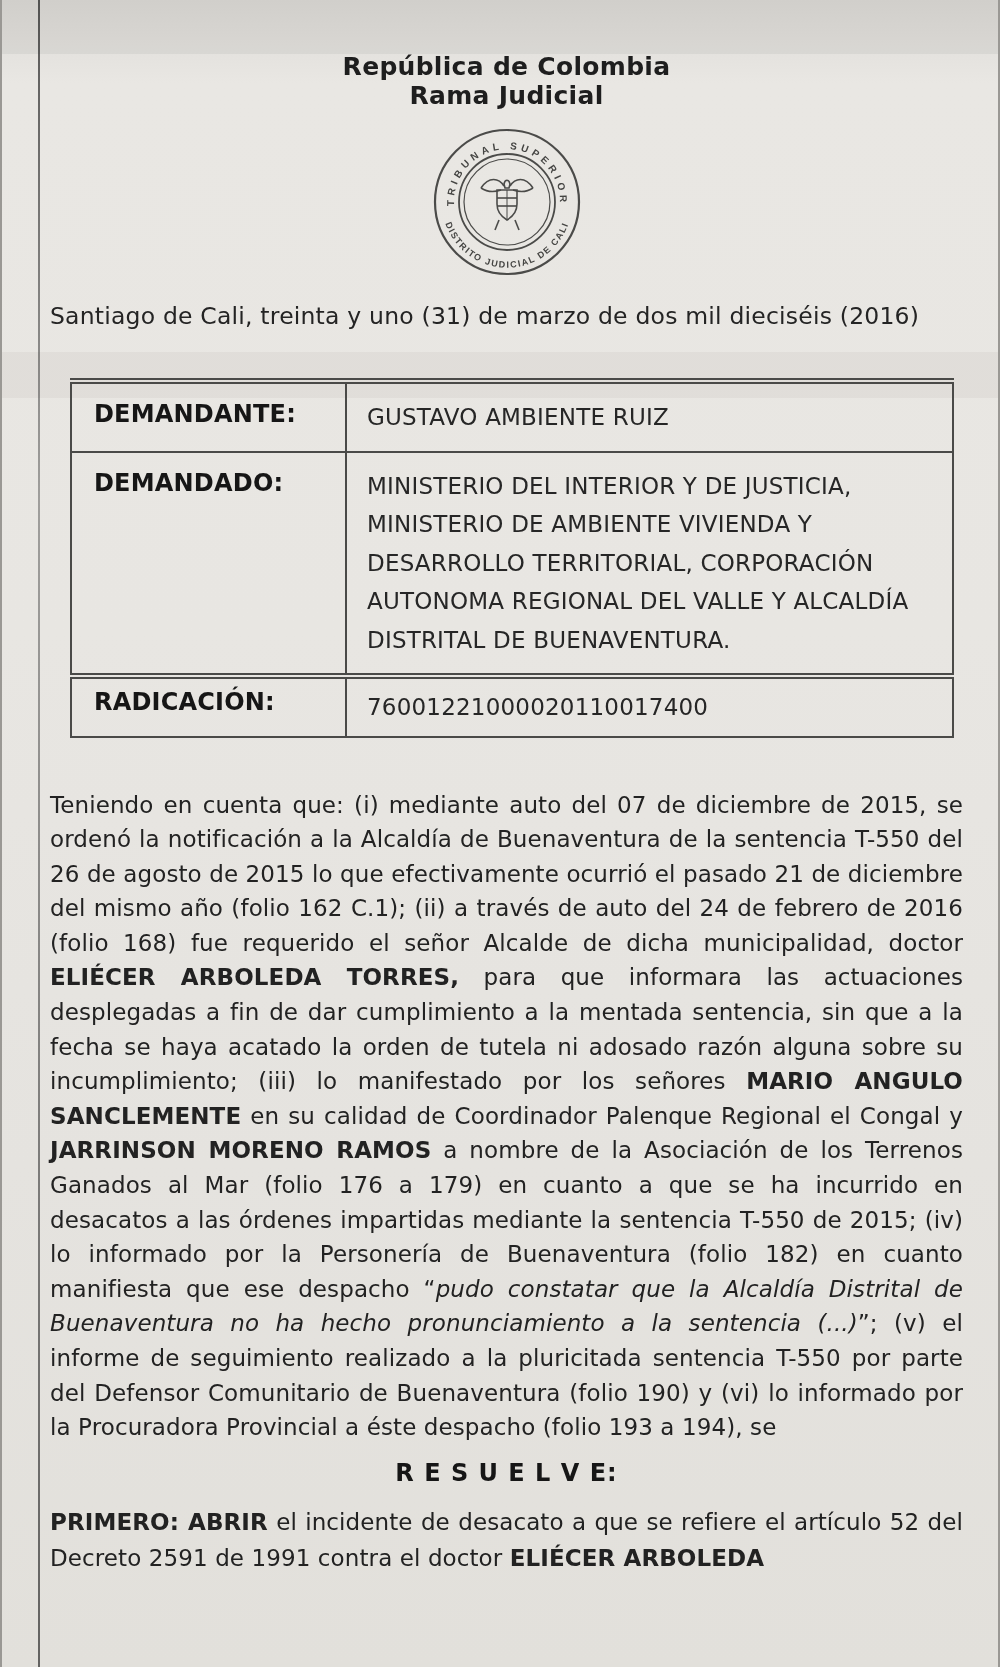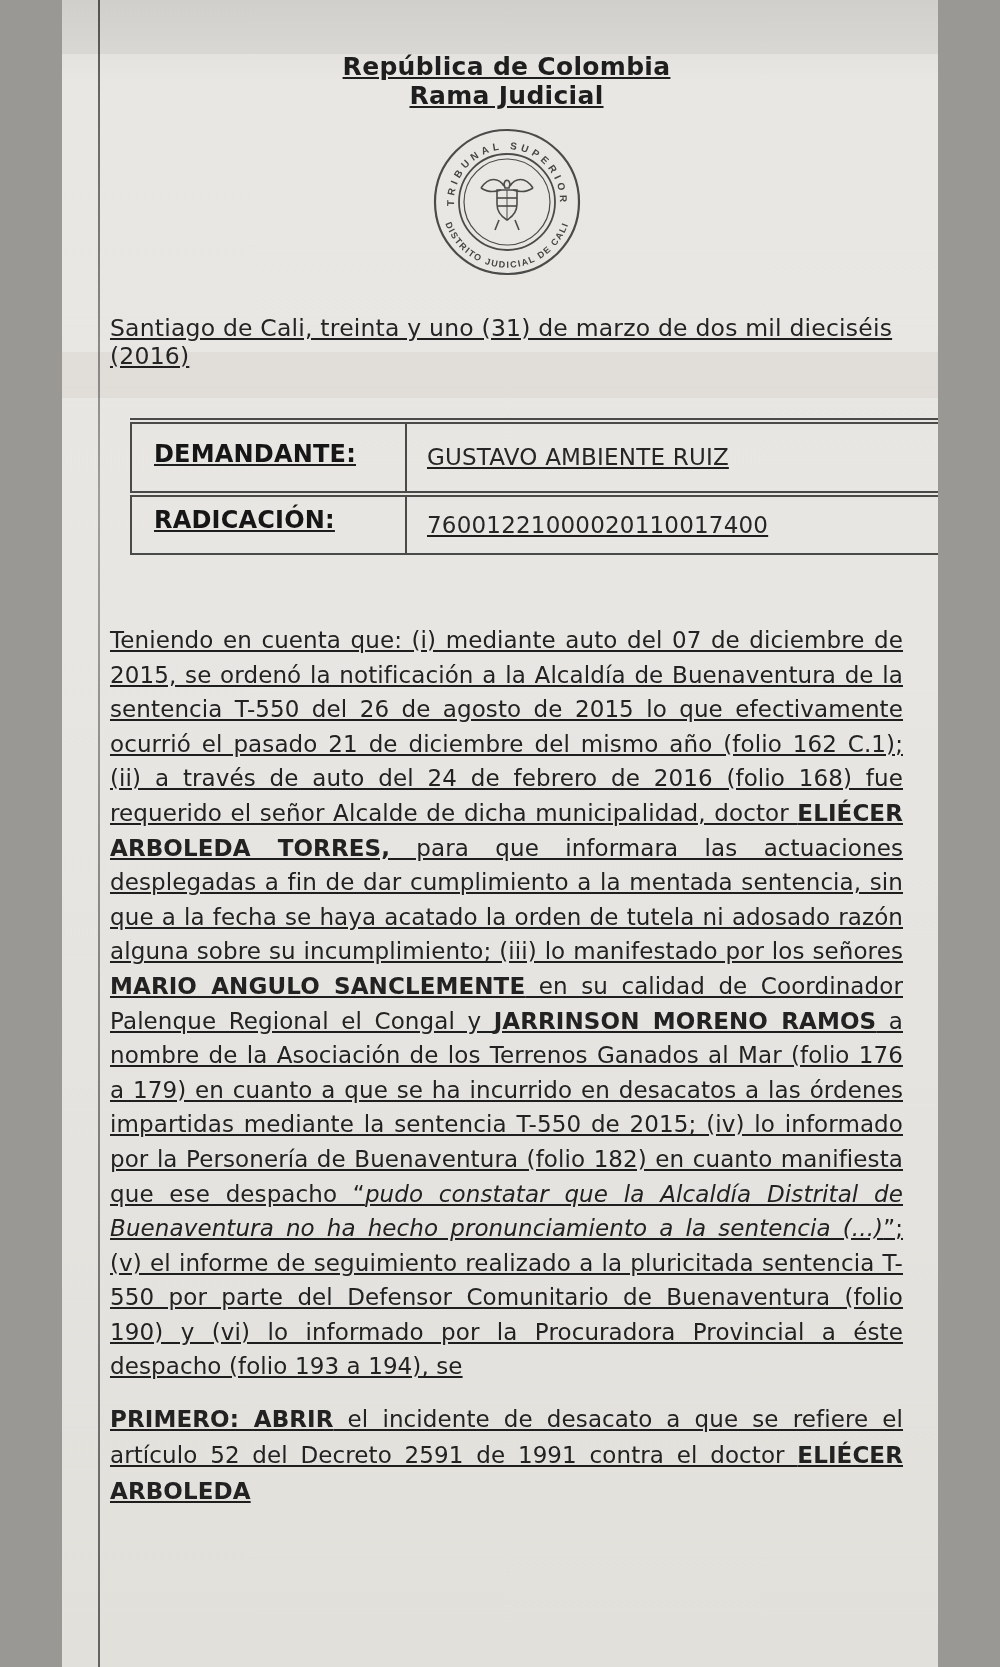--- a/index.html
+++ b/index.html
@@ -1,59 +1,58 @@
 <!DOCTYPE html>
 <html><head>
 <meta charset="utf-8">
 <style>
   html,body{margin:0;padding:0;background:#9a9894;}
   .page{
     position:relative;
-    width:876px;height:1667px;
+    width:996px;height:1667px;
     margin:0 auto;
     overflow:hidden;
     background:linear-gradient(180deg,#dcdad6 0%,#e9e7e3 5%,#e8e6e2 38%,#e5e3df 70%,#e2e0db 100%);
     font-family:"DejaVu Sans","Liberation Sans",sans-serif;
     color:#1e1e1e;
-    text-decoration:underline;
   }
   .scan-line{
     position:absolute;left:36px;top:0;bottom:0;width:2px;
     background:linear-gradient(180deg,rgba(40,40,40,.75),rgba(70,70,70,.45) 30%,rgba(45,45,45,.7));
   }
   .shade-band-top{position:absolute;left:0;top:0;width:100%;height:54px;background:rgba(70,68,64,.07);}
   .shade-band-mid{position:absolute;left:0;top:352px;width:100%;height:46px;background:rgba(70,68,64,.05);}
   .content{position:relative;padding:0 35px 0 48px;}
   .hdr{ text-align:center; font-weight:bold; }
   .hdr-line1{margin-top:52px;font-size:25px;letter-spacing:.3px;}
   .hdr-line2{font-size:25px;letter-spacing:.3px;}
   .seal-wrap{width:160px;margin:12px auto 0 auto;}
   .judge{ text-align:center;font-weight:bold;font-size:26px;margin-top:2px;letter-spacing:.4px;}
   .chamber{ text-align:center;font-weight:bold;font-size:25px;margin-top:6px;}
-  .date-line{margin-top:28px;font-size:23.5px;color:#242424;letter-spacing:.2px;}
+  .date-line{margin-top:16px;font-size:23.5px;color:#242424;letter-spacing:.2px;}
   table.case{
     border-collapse:collapse;
     margin:48px 0 0 20px;
     width:884px;
     table-layout:fixed;
   }
   table.case, table.case td{border:2px solid #4a4a48;}
   table.case tr:first-child td{border-top:6px double #4a4a48;}
   table.case tr:last-child td{border-top:6px double #4a4a48;}
   td.lbl{
     width:247px;font-weight:bold;font-size:24px;
     padding:16px 4px 16px 22px;vertical-align:top;letter-spacing:.2px;color:#161616;
   }
   td.val{
     font-size:23px;line-height:38.5px;
     padding:14px 14px 14px 20px;vertical-align:top;color:#262626;letter-spacing:.2px;
   }
   tr.row-radicacion td{padding-top:9px;padding-bottom:9px;}
   .body-par{
-    margin-top:68px;
+    margin-top:50px;
     font-size:23px;line-height:34.6px;
     text-align:justify;color:#222;letter-spacing:.1px;
   }
   .resolve{
     margin-top:14px;text-align:center;font-weight:bold;font-size:24px;letter-spacing:1px;color:#161616;
   }
   .first-par{
     margin-top:17px;
     font-size:23px;line-height:36px;
     text-align:justify;color:#222;letter-spacing:.1px;
@@ -107,26 +106,31 @@
 
 
     <div class="date-line">Santiago de Cali, treinta y uno (31) de marzo de dos mil dieciséis (2016)</div>
 
     <table class="case">
       <tbody>
         <tr>
           <td class="lbl">DEMANDANTE:</td>
           <td class="val">GUSTAVO AMBIENTE RUIZ</td>
         </tr>
+        <tr>
+          <td class="lbl">DEMANDADO:</td>
+          <td class="val">MINISTERIO DEL INTERIOR Y DE JUSTICIA, MINISTERIO DE AMBIENTE VIVIENDA Y DESARROLLO TERRITORIAL, CORPORACIÓN AUTONOMA REGIONAL DEL VALLE Y ALCALDÍA DISTRITAL DE BUENAVENTURA.</td>
+        </tr>
         <tr class="row-radicacion">
           <td class="lbl">RADICACIÓN:</td>
           <td class="val">76001221000020110017400</td>
         </tr>
       </tbody>
     </table>
 
     <div class="body-par"><span>Teniendo en cuenta que: (i) mediante auto del 07 de diciembre de 2015, se ordenó la notificación a la Alcaldía de Buenaventura de la sentencia T-550 del 26 de agosto de 2015 lo que efectivamente ocurrió el pasado 21 de diciembre del mismo año (folio 162 C.1); (ii) a través de auto del 24 de febrero de 2016 (folio 168) fue requerido el señor Alcalde de dicha municipalidad, doctor </span><span style="font-weight: bold;">ELIÉCER ARBOLEDA TORRES,</span><span> para que informara las actuaciones desplegadas a fin de dar cumplimiento a la mentada sentencia, sin que a la fecha se haya acatado la orden de tutela ni adosado razón alguna sobre su incumplimiento; (iii) lo manifestado por los señores </span><span style="font-weight: bold;">MARIO ANGULO SANCLEMENTE</span><span> en su calidad de Coordinador Palenque Regional el Congal y </span><span style="font-weight: bold;">JARRINSON MORENO RAMOS</span><span> a nombre de la Asociación de los Terrenos Ganados al Mar (folio 176 a 179) en cuanto a que se ha incurrido en desacatos a las órdenes impartidas mediante la sentencia T-550 de 2015; (iv) lo informado por la Personería de Buenaventura (folio 182) en cuanto manifiesta que ese despacho “</span><span style="font-style: italic;">pudo constatar que la Alcaldía Distrital de Buenaventura no ha hecho pronunciamiento a la sentencia (...)</span><span>”; (v) el informe de seguimiento realizado a la pluricitada sentencia T-550 por parte del Defensor Comunitario de Buenaventura (folio 190) y (vi) lo informado por la Procuradora Provincial a éste despacho (folio 193 a 194), se</span></div>
 
+    <div class="resolve">R E S U E L V E:</div>
 
     <div class="first-par"><span style="font-weight: bold;">PRIMERO: ABRIR</span><span> el incidente de desacato a que se refiere el artículo 52 del Decreto 2591 de 1991 contra el doctor </span><span style="font-weight: bold;">ELIÉCER ARBOLEDA</span></div>
 
   </div>
 </div>
 
 </body></html>

